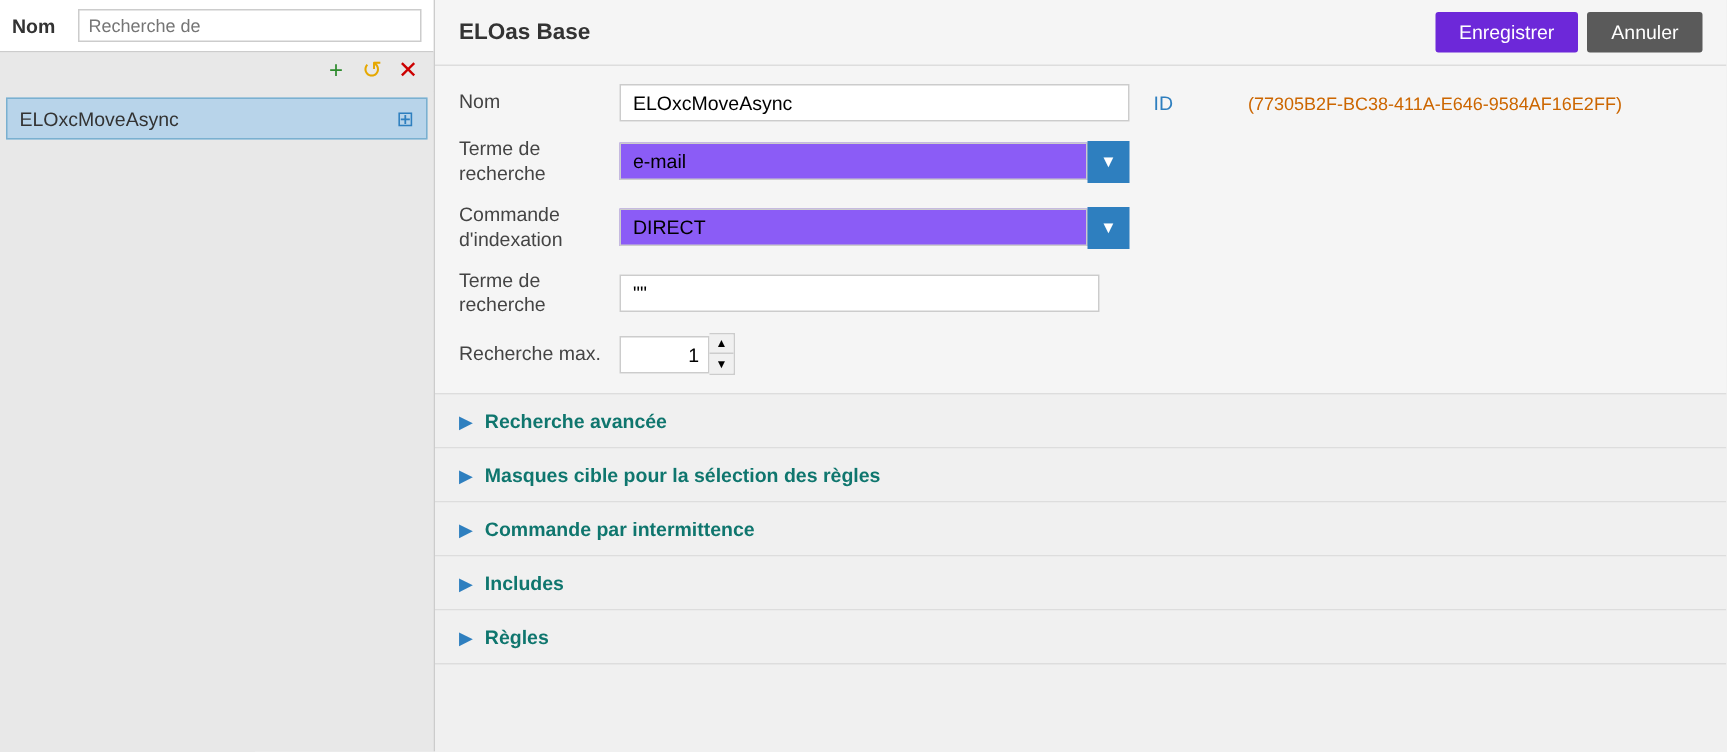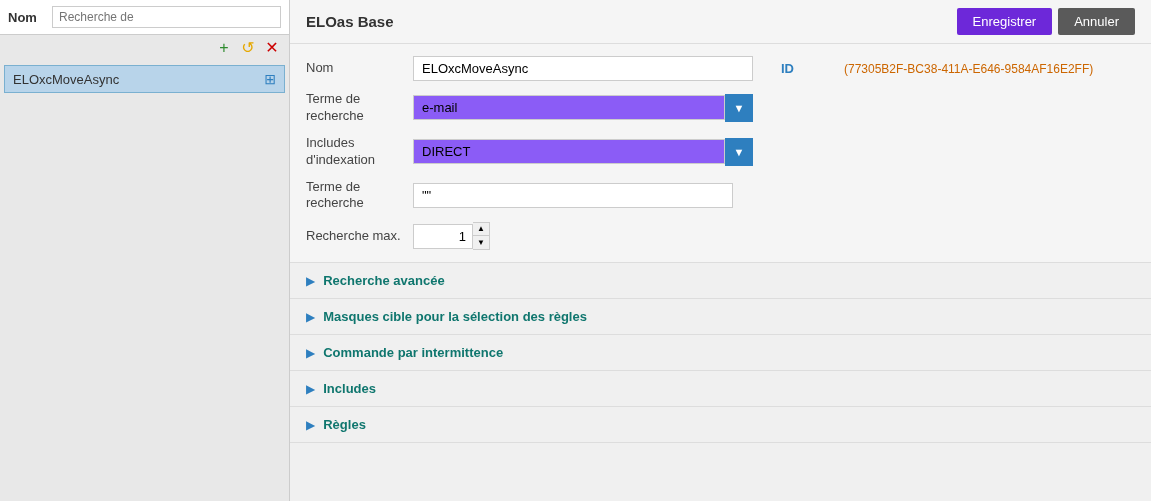--- a/index.html
+++ b/index.html
@@ -170,22 +170,22 @@
       flex: 1;
       border: 1px solid #ccc;
       padding: 4px 8px;
       font-size: 13px;
       background: #fff;
       outline: none;
     }
 
     .id-label {
       color: #2e7fbf;
-      margin-left: 16px;
-      font-weight: bold;
+      margin-left: 4px;
+      font-weight: normal;
       font-size: 13px;
     }
 
     .id-value {
       color: #cc6600;
       font-size: 12px;
       margin-left: 38px;
     }
 
     .select-wrap {
@@ -339,21 +339,21 @@
 
     <div class="form-row">
       <label class="form-label">Terme de recherche</label>
       <div class="select-wrap">
         <input class="form-select-input" type="text" value="e-mail" style="">
         <button class="select-arrow-btn">▼</button>
       </div>
     </div>
 
     <div class="form-row">
-      <label class="form-label">Includes d'indexation</label>
+      <label class="form-label">Commande d'indexation</label>
       <div class="select-wrap">
         <input class="form-select-input" type="text" value="DIRECT" style="">
         <button class="select-arrow-btn">▼</button>
       </div>
     </div>
 
     <div class="form-row">
       <label class="form-label">Terme de recherche</label>
       <div class="form-control-wrap">
         <input class="form-input" type="text" style="max-width: 320px;" value="&quot;&quot;">

